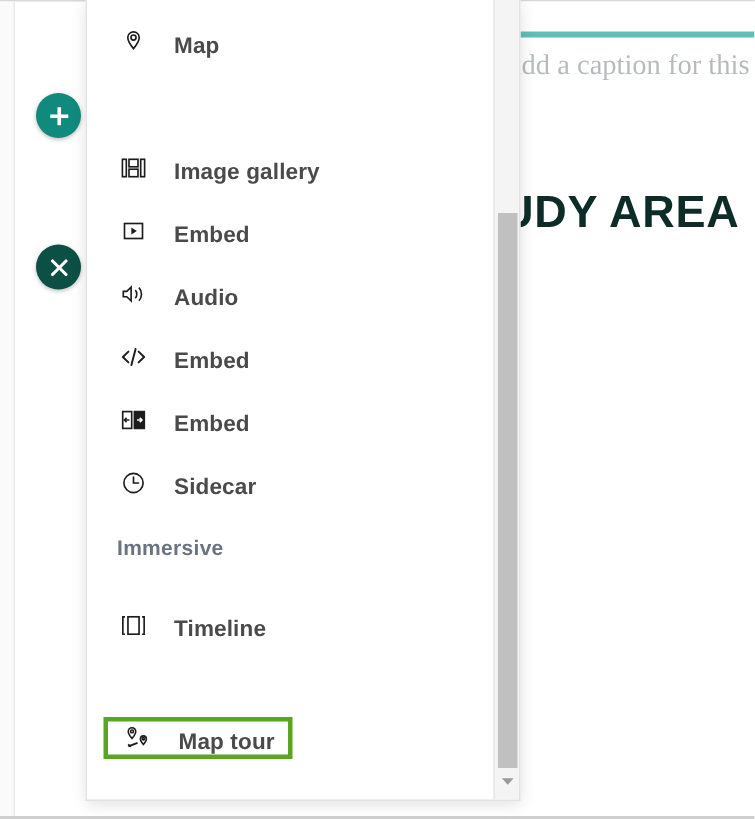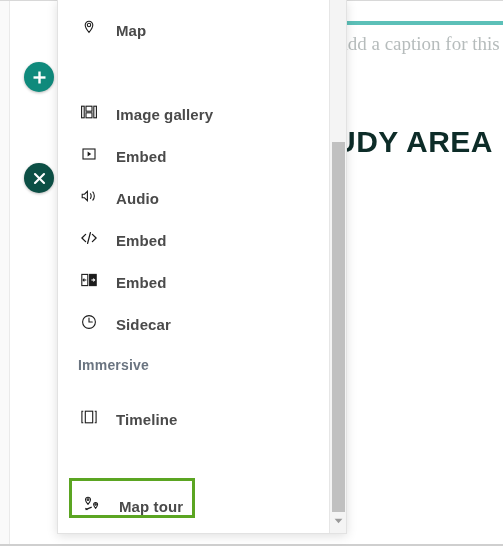--- a/index.html
+++ b/index.html
@@ -145,21 +145,21 @@
     margin-left: 16px;
     font-size: 15px;
     color: #4a4a4a;
     white-space: nowrap;
     letter-spacing: 0.1px;
   }
   .menu-item.highlighted {
     border: 3px solid #5ba522;
     left: 11px;
     padding: 0 9px;
-    height: 40px;
+    height: 28px;
   }
 
   .group-heading {
     position: absolute;
     left: 20px;
     font-size: 14px;
     font-weight: bold;
     color: #6a7480;
     letter-spacing: 0.2px;
   }

